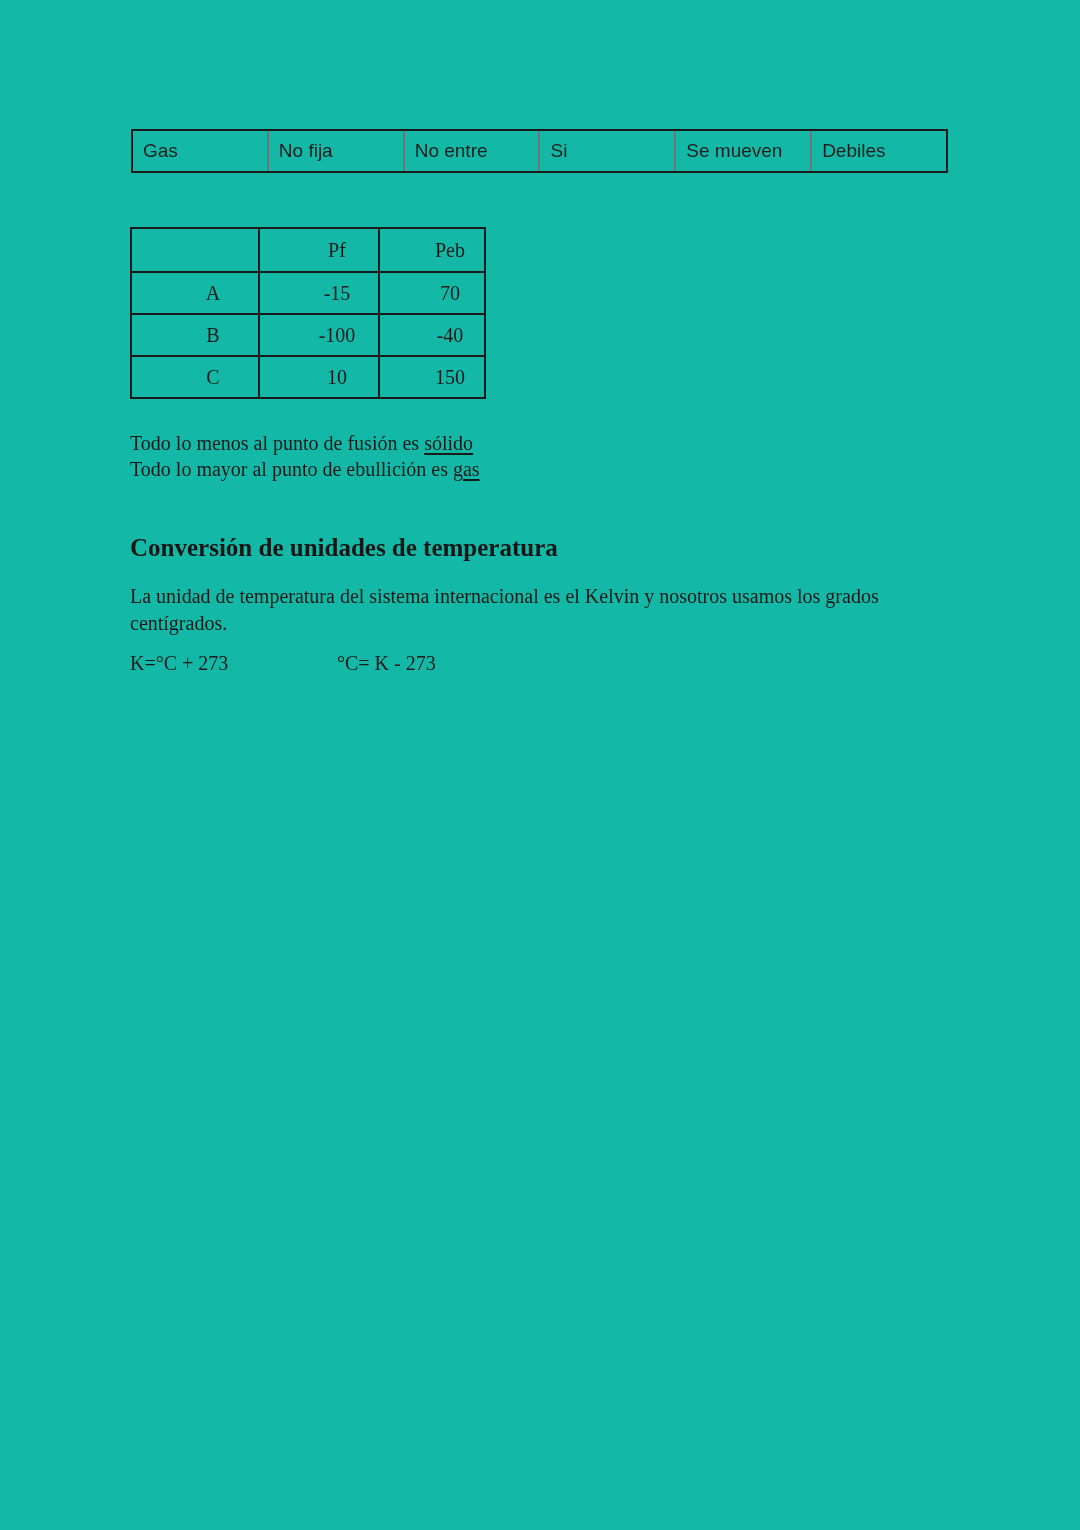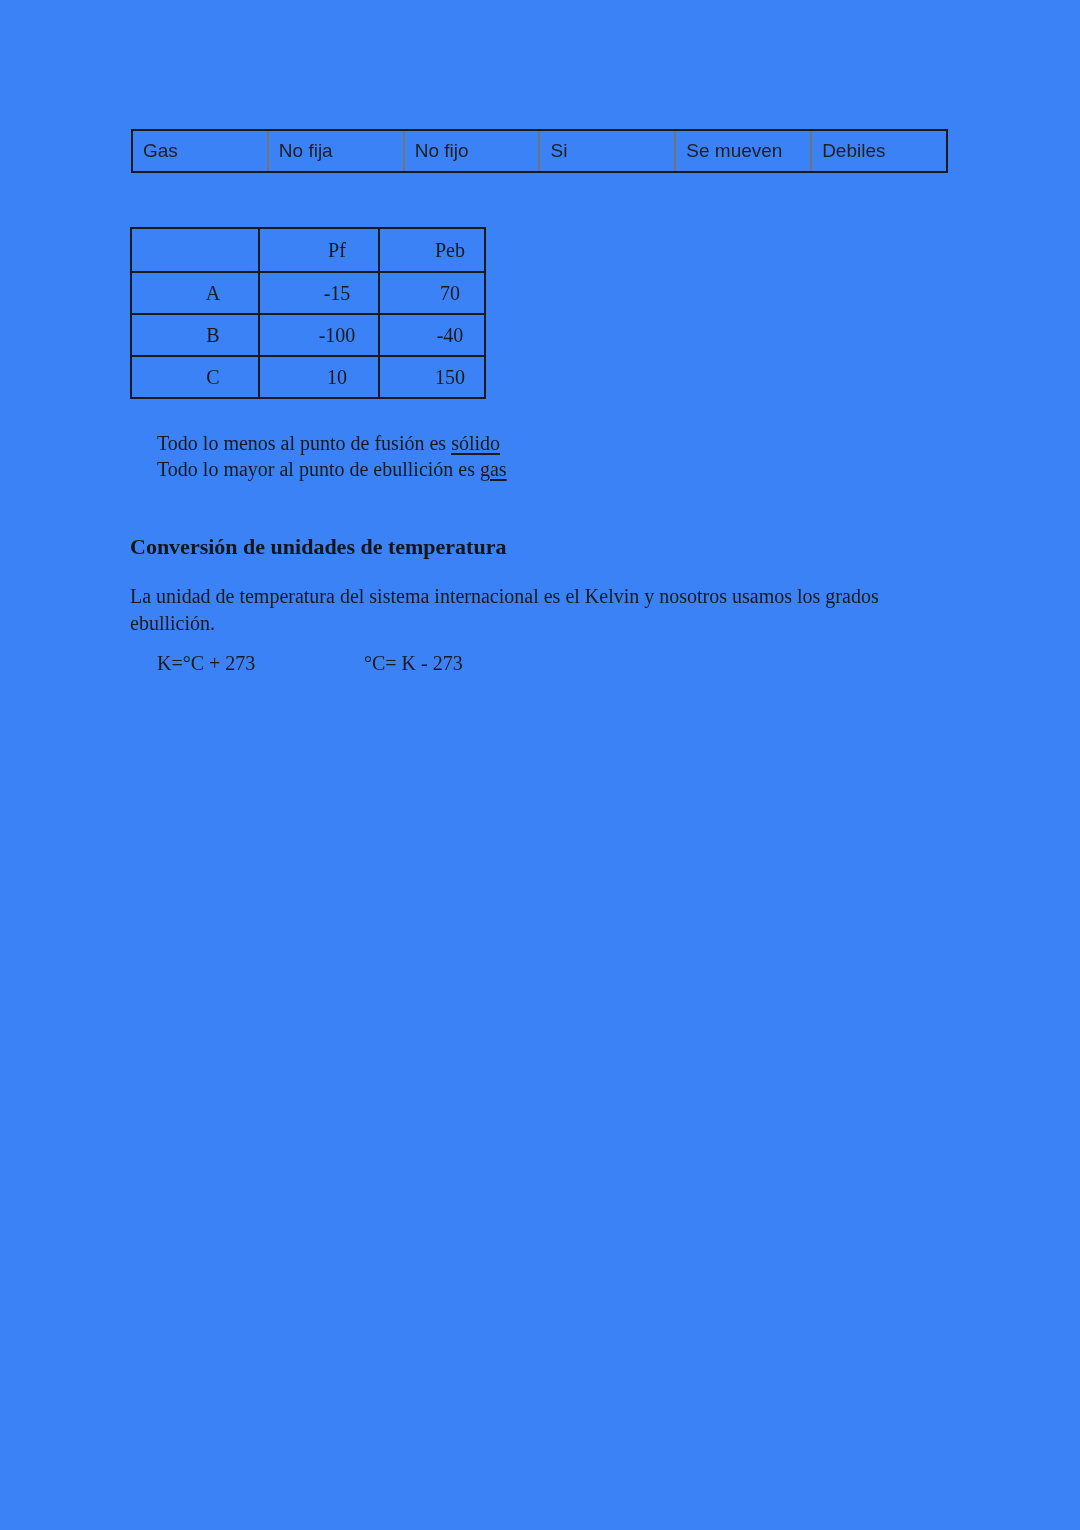--- a/index.html
+++ b/index.html
@@ -4,21 +4,21 @@
 <style>
   html, body {
     margin: 0;
     padding: 0;
     background: #ffffff;
   }
   .page {
     position: relative;
     width: 1080px;
     height: 1530px;
-    background: #3b82f6;
+    background: #14b8a6;
     overflow: hidden;
     color: #1a1a1a;
   }
 
   
   .gas-table {
     position: absolute;
     left: 131px;
     top: 129px;
     width: 817px;
@@ -68,40 +68,39 @@
     padding-left: 36px;
   }
   .pts-table .pcell.c0 { border-left: none; }
   .pts-table .pcell.r0 { border-top: none; }
 
   
   .serif-text {
     font-family: "Liberation Serif", "DejaVu Serif", serif;
     font-size: 20px;
     color: #1a1a1a;
-    margin-left: 27px;
   }
   .notes {
     position: absolute;
     left: 130px;
     top: 430px;
     line-height: 26px;
     width: 830px;
   }
   .notes .u {
     text-decoration: underline;
     text-underline-offset: 3px;
   }
   .section-heading {
     position: absolute;
     left: 130px;
     top: 534px;
     margin: 0;
     font-family: "Liberation Serif", "DejaVu Serif", serif;
-    font-size: 22px;
+    font-size: 25px;
     font-weight: bold;
     color: #151515;
   }
   .section-body {
     position: absolute;
     left: 130px;
     top: 583px;
     margin: 0;
     width: 800px;
     line-height: 27px;
@@ -118,21 +117,21 @@
   }
 </style>
 </head>
 <body>
 
 <div class="page">
 
   <div class="gas-table">
     <div class="gcell">Gas</div>
     <div class="gcell">No fija</div>
-    <div class="gcell">No fijo</div>
+    <div class="gcell">No entre</div>
     <div class="gcell">Si</div>
     <div class="gcell">Se mueven</div>
     <div class="gcell">Debiles</div>
   </div>
 
   <div class="pts-table">
     <div class="pcell r0 c0"></div>
     <div class="pcell r0">Pf</div>
     <div class="pcell r0">Peb</div>
 
@@ -149,19 +148,19 @@
     <div class="pcell">150</div>
   </div>
 
   <div class="notes serif-text">
     <div class="note-line"><span>Todo lo menos al punto de fusión es </span><span class="u">sólido</span></div>
     <div class="note-line"><span>Todo lo mayor al punto de ebullición es </span><span class="u">gas</span></div>
   </div>
 
   <h2 class="section-heading">Conversión de unidades de temperatura</h2>
 
-  <p class="section-body serif-text">La unidad de temperatura del sistema internacional es el Kelvin y nosotros usamos los grados ebullición.</p>
+  <p class="section-body serif-text">La unidad de temperatura del sistema internacional es el Kelvin y nosotros usamos los grados centígrados.</p>
 
   <div class="formula-line serif-text">
     <span class="f-left">K=°C + 273</span><span>°C= K - 273</span>
   </div>
 
 </div>
 
 </body></html>

